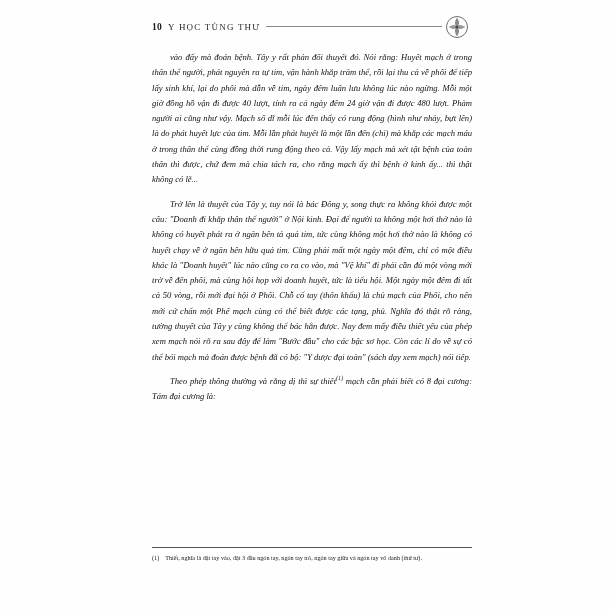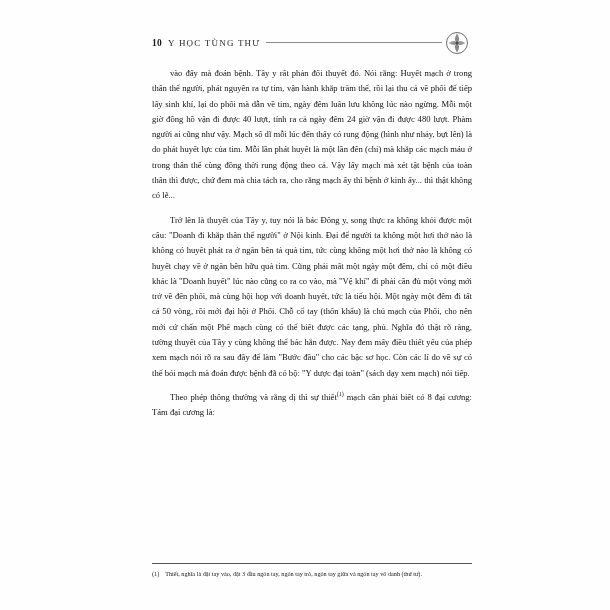--- a/index.html
+++ b/index.html
@@ -16,21 +16,21 @@
   .page {
     position: relative;
     width: 610px;
     height: 610px;
     background: #fefefe;
     box-sizing: border-box;
   }
   .page-inner {
     position: absolute;
     left: 152px;
-    top: 28px;
+    top: 12px;
     width: 320px;
     height: 560px;
   }
   
   .header {
     position: relative;
     height: 30px;
     display: flex;
     align-items: center;
   }
@@ -82,20 +82,21 @@
     font-family: "Liberation Serif", serif;
     font-size: 8.6px;
     line-height: 15.3px;
     color: #111111;
     text-align: justify;
     text-justify: inter-word;
   }
   .body-text p {
     margin: 8px 0 0 0;
     text-indent: 18px;
+    font-style: italic;
   }
   .body-text p + p {
     margin-top: 9px;
   }
   .sup {
     font-size: 6px;
     vertical-align: super;
     line-height: 0;
   }
   

